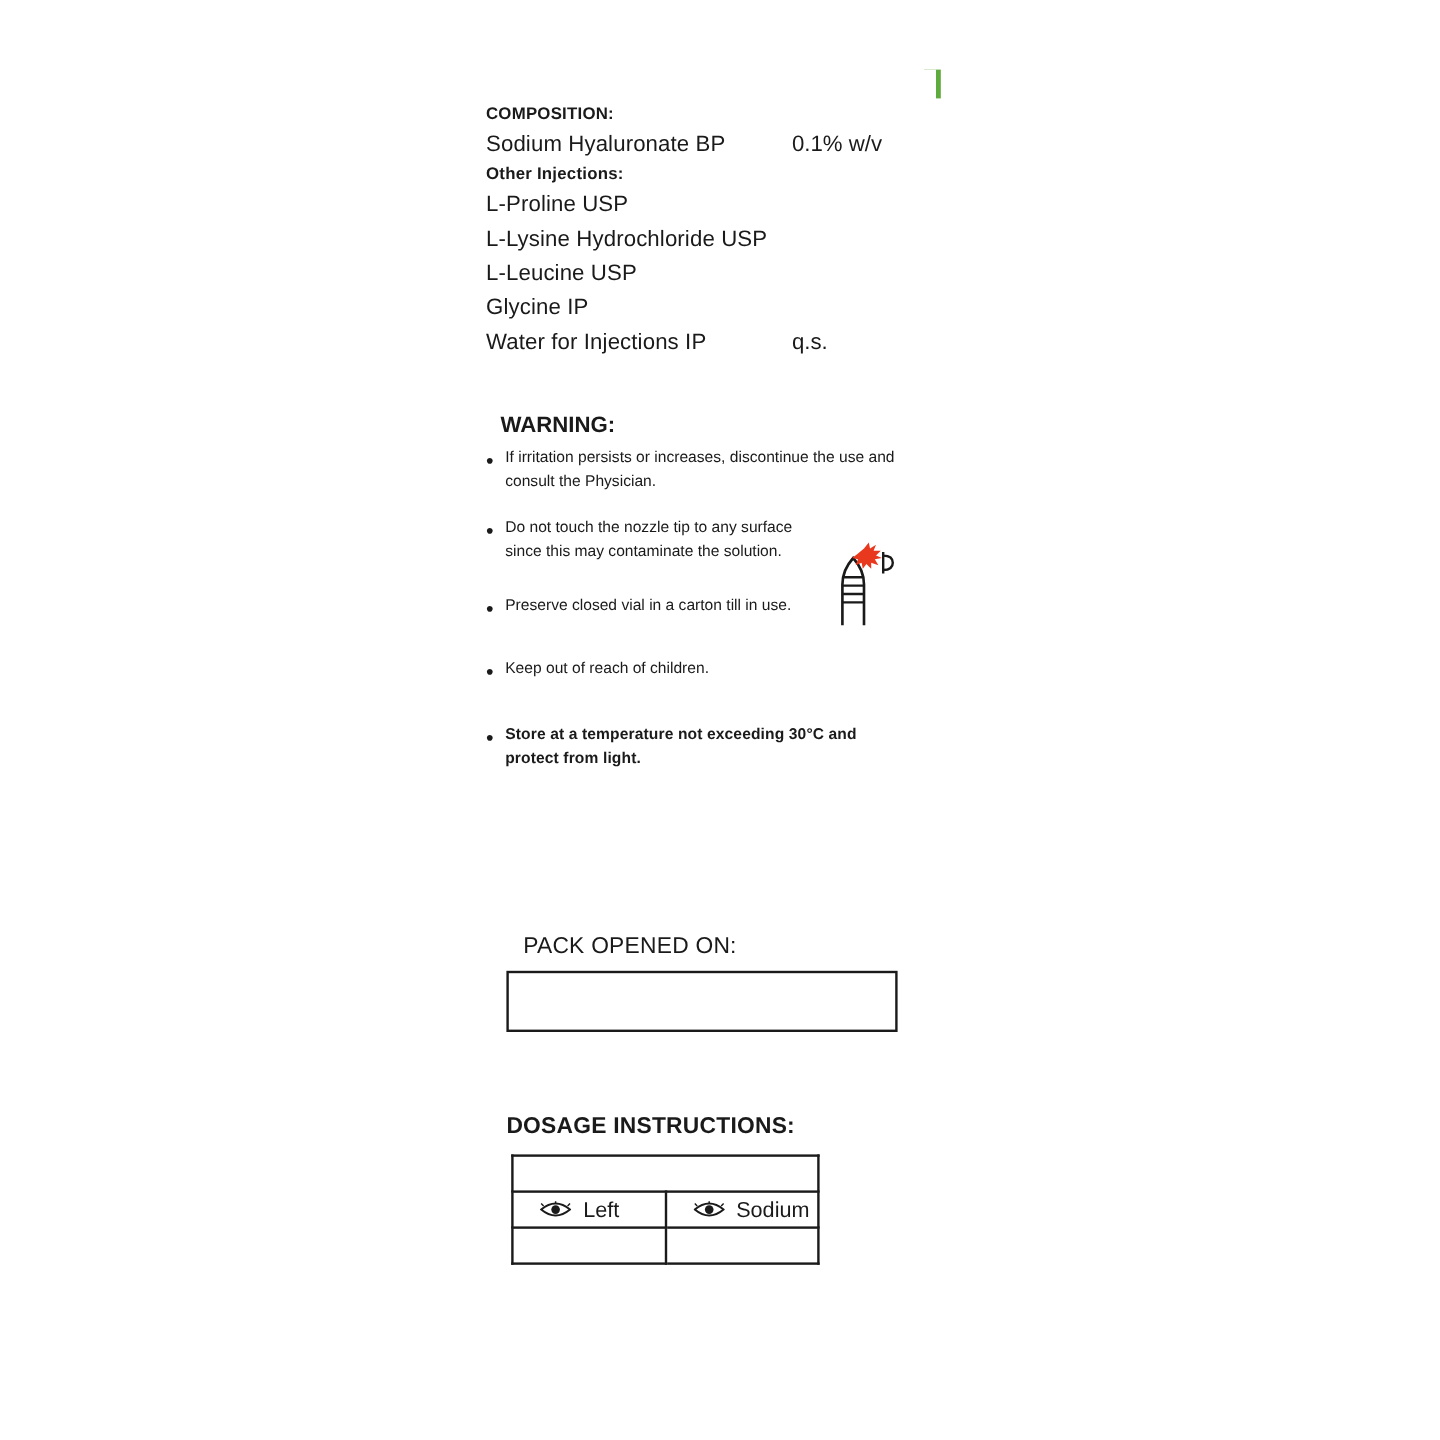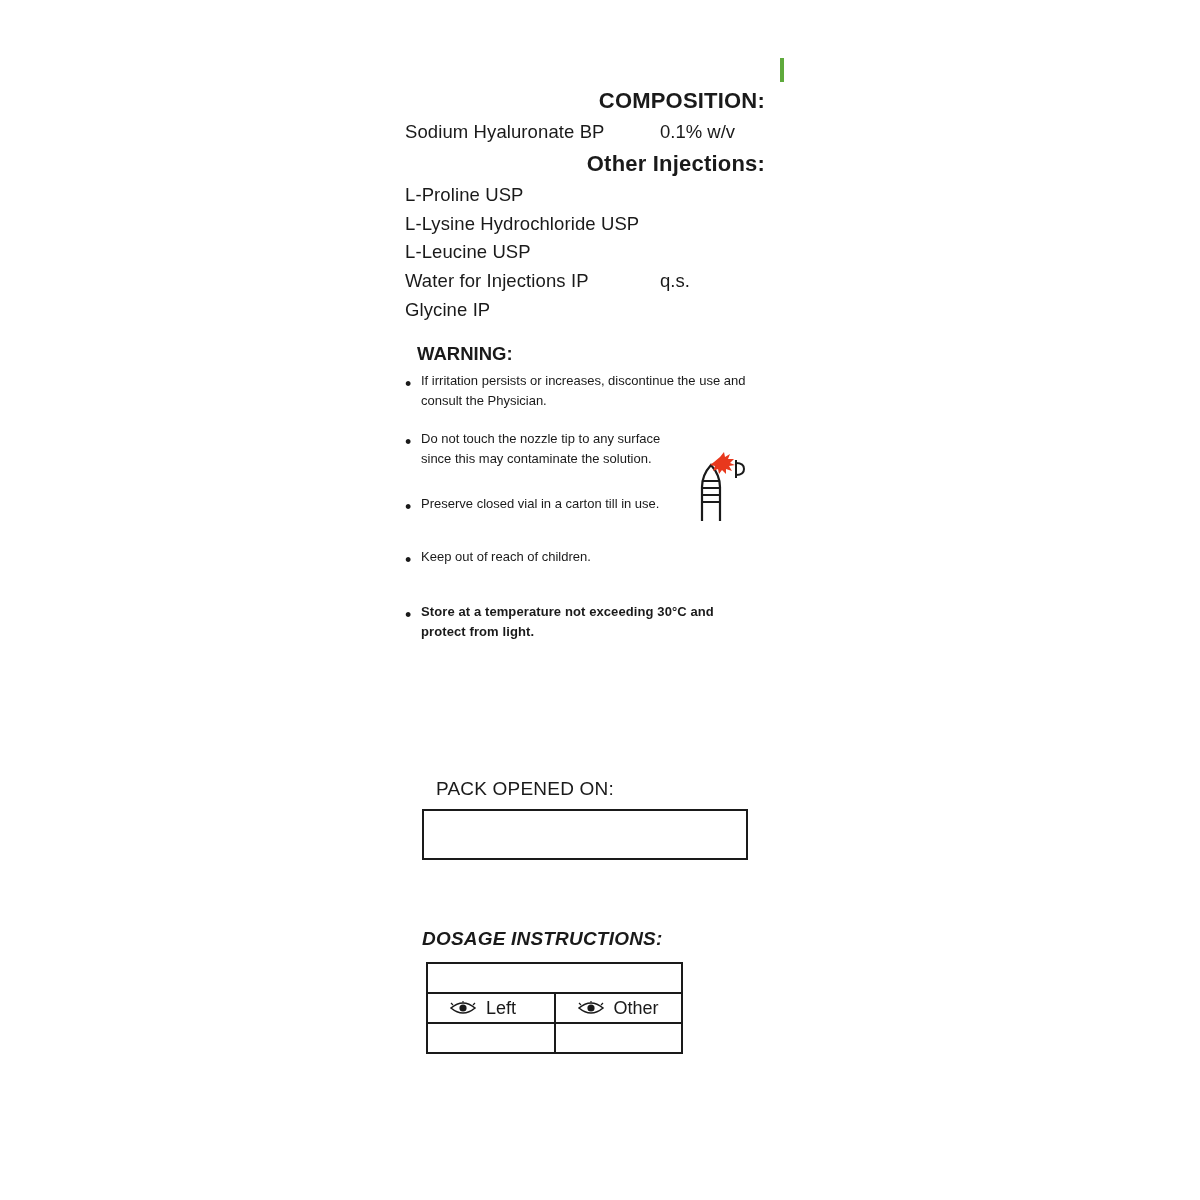--- a/index.html
+++ b/index.html
@@ -37,23 +37,22 @@
   }
 
   .text-block {
     position: absolute;
     left: 15px;
     width: 360px;
   }
 
   .lbl-bold {
     font-weight: bold;
-    font-size: 22px;
+    font-size: 14px;
     letter-spacing: 0.2px;
-    text-align: right;
   }
   .lbl {
     font-size: 18.5px;
     letter-spacing: 0.1px;
   }
 
   .row {
     display: flex;
     align-items: baseline;
     line-height: 1.55;
@@ -134,21 +133,20 @@
     font-size: 18.5px;
     line-height: 1.45;
   }
   #dosage-heading {
     position: absolute;
     left: 32px;
     top: 870px;
     font-weight: bold;
     font-size: 19px;
     letter-spacing: 0.2px;
-    font-style: italic;
   }
 
   
   #dosage-table {
     position: absolute;
     left: 36px;
     top: 904px;
     width: 257px;
     border: 2.5px solid #1a1a1a;
     border-collapse: collapse;
@@ -196,26 +194,26 @@
     </div>
     <div class="row">
       <span class="lbl name">L-Lysine Hydrochloride USP</span>
       <span class="val"></span>
     </div>
     <div class="row">
       <span class="lbl name">L-Leucine USP</span>
       <span class="val"></span>
     </div>
     <div class="row">
+      <span class="lbl name">Glycine IP</span>
+      <span class="val"></span>
+    </div>
+    <div class="row">
       <span class="lbl name">Water for Injections IP</span>
       <span class="val">q.s.</span>
-    </div>
-    <div class="row">
-      <span class="lbl name">Glycine IP</span>
-      <span class="val"></span>
     </div>
   </div>
 
   <div id="warning-heading">WARNING:</div>
 
   <div id="warning-list">
     <div class="warn-item">
       <span class="bullet">•</span>
       <span class="warn-text">If irritation persists or increases, discontinue the use and consult the Physician.</span>
     </div>
@@ -282,21 +280,21 @@
       </td>
       <td class="eye-cell">
         <span class="eye-wrap">
           <span>
             <svg width="26" height="14" viewBox="0 0 26 14">
               <path d="M1 7 Q13 -3 25 7 Q13 17 1 7 Z" fill="#ffffff" stroke="#1a1a1a" stroke-width="1.6"></path>
               <circle cx="13" cy="7" r="3.6" fill="#1a1a1a"></circle>
               <path d="M3 4 L1 2 M23 4 L25 2 M13 1.5 L13 -0.5" stroke="#1a1a1a" stroke-width="1.2"></path>
             </svg>
           </span>
-          <span>Other</span>
+          <span>Sodium</span>
         </span>
       </td>
     </tr>
     <tr>
       <td class="dosage-entry"></td>
       <td class="dosage-entry"></td>
     </tr>
   </tbody>
     </table>
 

